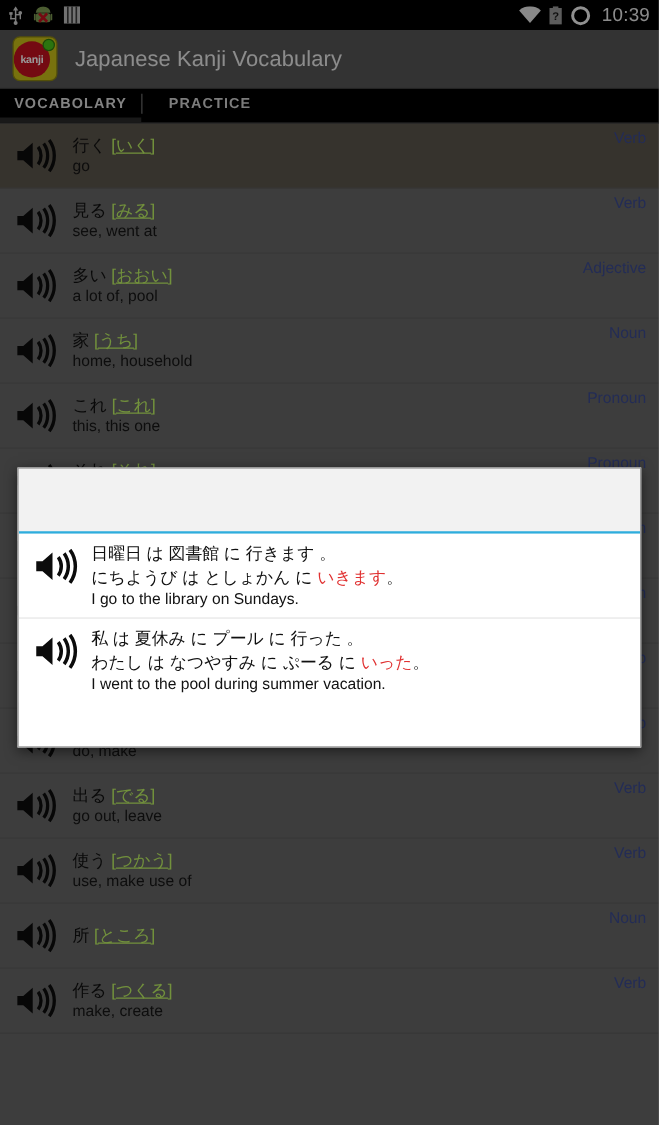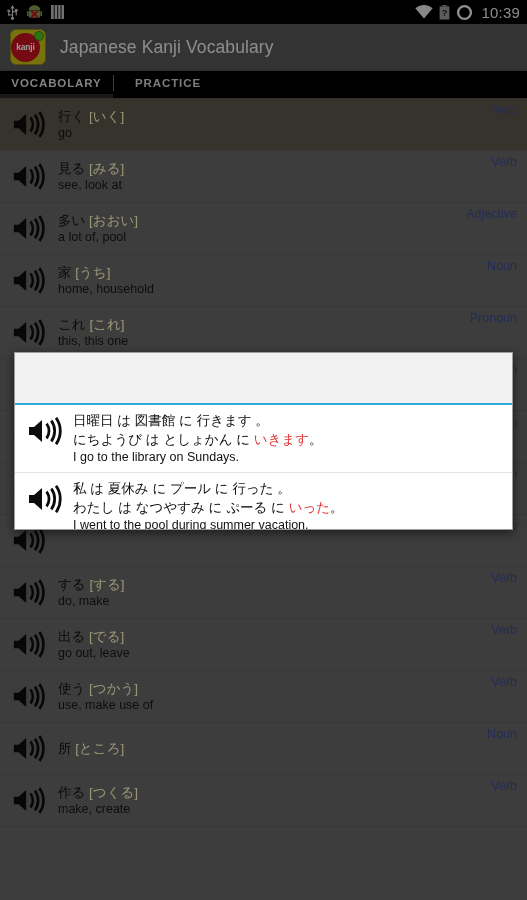--- a/index.html
+++ b/index.html
@@ -85,36 +85,36 @@
     height: 52px;
     display: flex; align-items: center;
     padding-left: 12px; padding-right: 10px;
     border-bottom: 1px solid #5c5c5c;
     background: #666666;
   }
   .row.selected { background: #5b554b; }
   .spk { flex: 0 0 auto; width: 44px; display: flex; align-items: center; }
   .row-text { flex: 1 1 auto; min-width: 0; padding-left: 2px; }
   .line1 { font-size: 13.5px; color: #101010; line-height: 16px; white-space: nowrap; }
-  .line1 .kana { color: #fef9c3; }
+  .line1 .kana { color: #bef264; text-decoration: underline; }
   .line2 { font-size: 12.5px; color: #161616; line-height: 15px; margin-top: 1px; white-space: nowrap;}
   .pos {
     flex: 0 0 auto; font-size: 12.5px; color: #3b4a8f;
     align-self: flex-start; margin-top: 4px;
   }
 
   
   .scrim {
     position: absolute; left: 0; top: 0; width: 527px; height: 900px;
     background: rgba(0,0,0,0.40);
     pointer-events: none;
   }
   .dialog {
-    position: absolute; left: 14px; top: 352px;
-    width: 499px; height: 178px;
+    position: absolute; left: 14px; top: 374px;
+    width: 499px; height: 224px;
     background: #ffffff;
     border: 1px solid #9b9b9b;
     box-shadow: 0 3px 10px rgba(0,0,0,.55);
     overflow: hidden;
   }
   .dlg-title {
     height: 52px; background: #f2f2f2;
     border-bottom: 2px solid #2eaddd;
     display: flex; align-items: center; padding: 0 14px;
     font-size: 15px; color: #333;
@@ -244,21 +244,21 @@
             <g fill="#0c0c0c">
               <path d="M2 10 h5 L15 3 v22 L7 18 H2 Z"></path>
               <path d="M18.5 7.5 a11 11 0 0 1 0 13 l2.2 1.8 a14 14 0 0 0 0-16.6 Z"></path>
               <path d="M23.2 4.6 a16 16 0 0 1 0 18.8 l2.2 1.8 a19 19 0 0 0 0-22.4 Z"></path>
               <path d="M27.9 1.7 a21 21 0 0 1 0 24.6 l2.2 1.8 a24 24 0 0 0 0-28.2 Z"></path>
             </g>
           </svg>
         </div>
         <div class="row-text">
           <div class="line1"><span>見る</span> <span class="kana">[みる]</span></div>
-          <div class="line2">see, look at</div>
+          <div class="line2">see, went at</div>
         </div>
         <div class="pos">Verb</div>
       </div>
       <div class="row">
         <div class="spk">
           <svg width="34" height="27" viewBox="0 0 36 28">
             <g fill="#0c0c0c">
               <path d="M2 10 h5 L15 3 v22 L7 18 H2 Z"></path>
               <path d="M18.5 7.5 a11 11 0 0 1 0 13 l2.2 1.8 a14 14 0 0 0 0-16.6 Z"></path>
               <path d="M23.2 4.6 a16 16 0 0 1 0 18.8 l2.2 1.8 a19 19 0 0 0 0-22.4 Z"></path>

